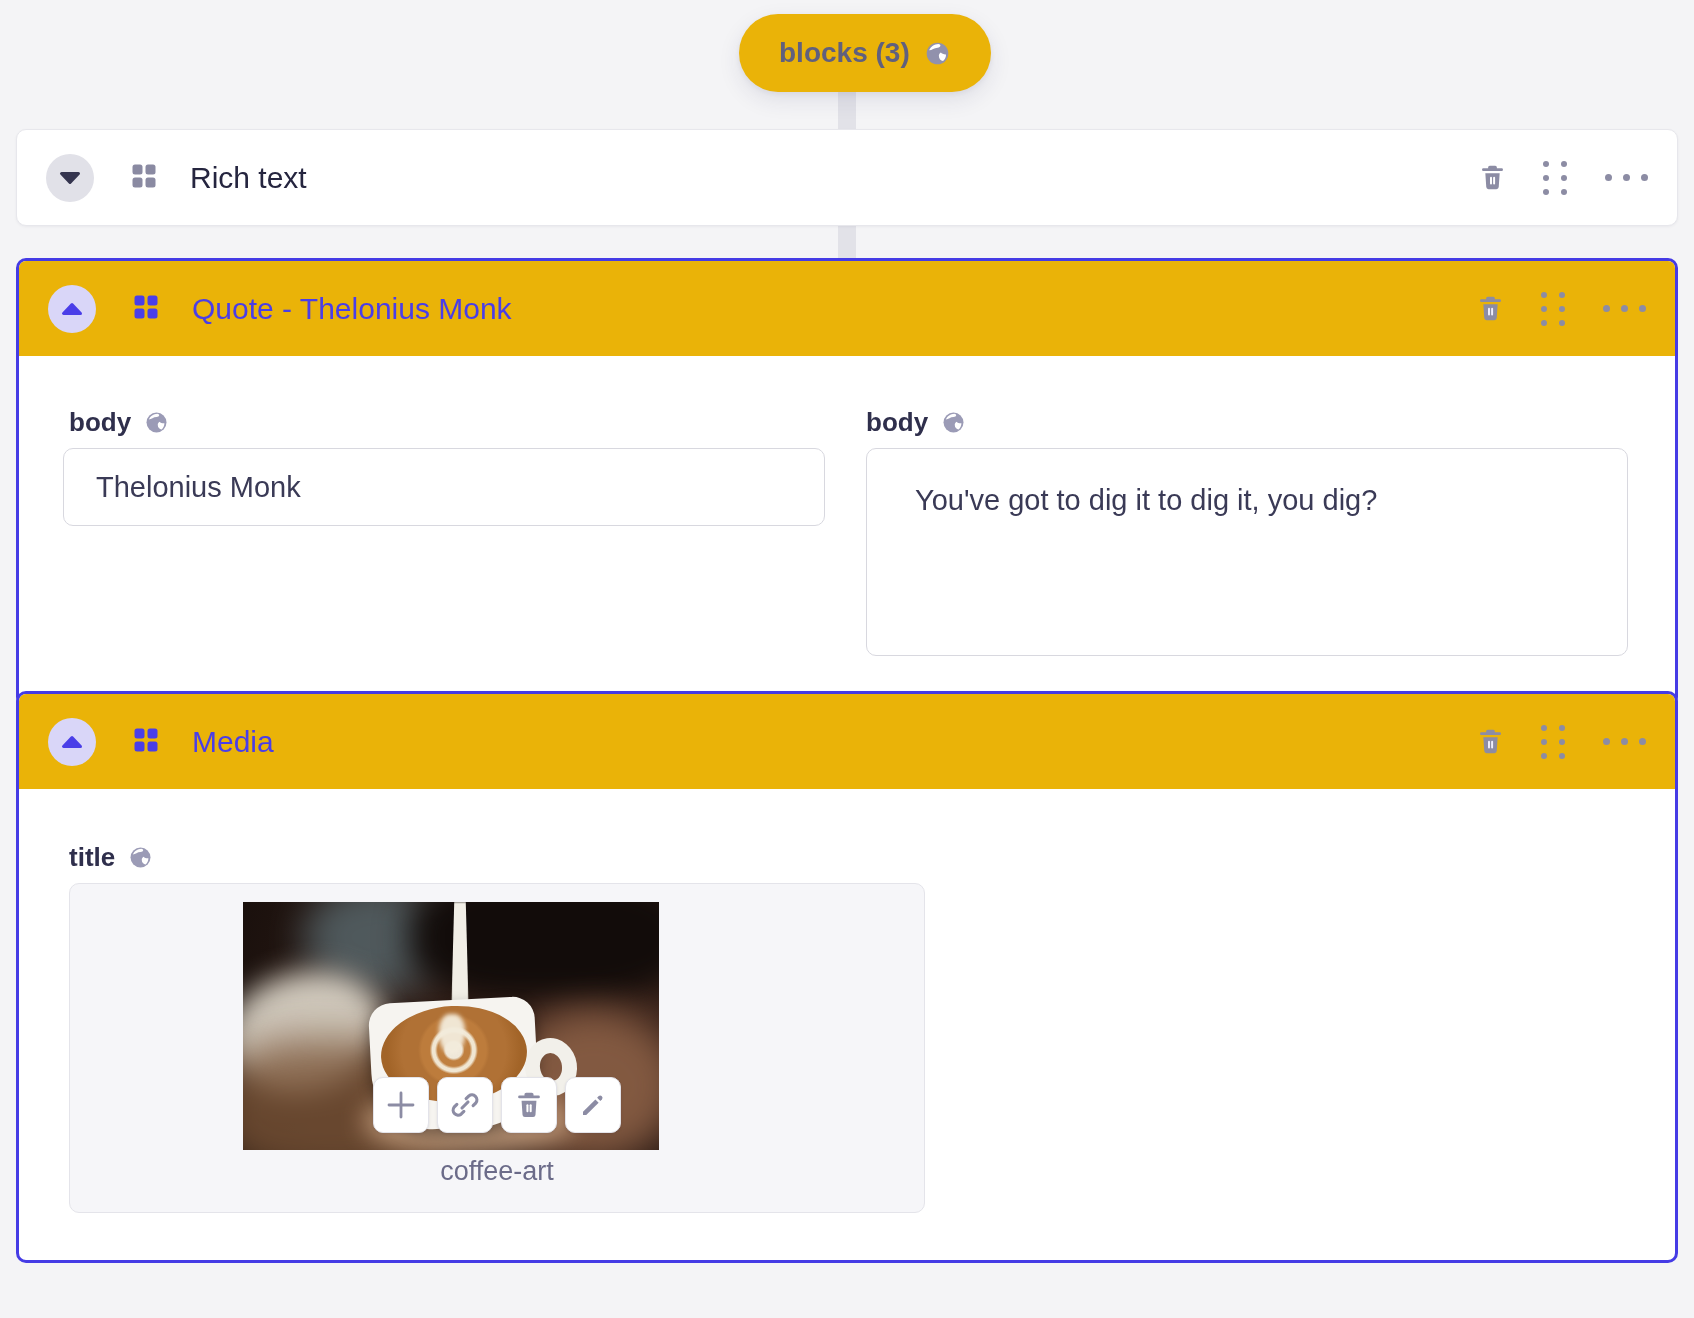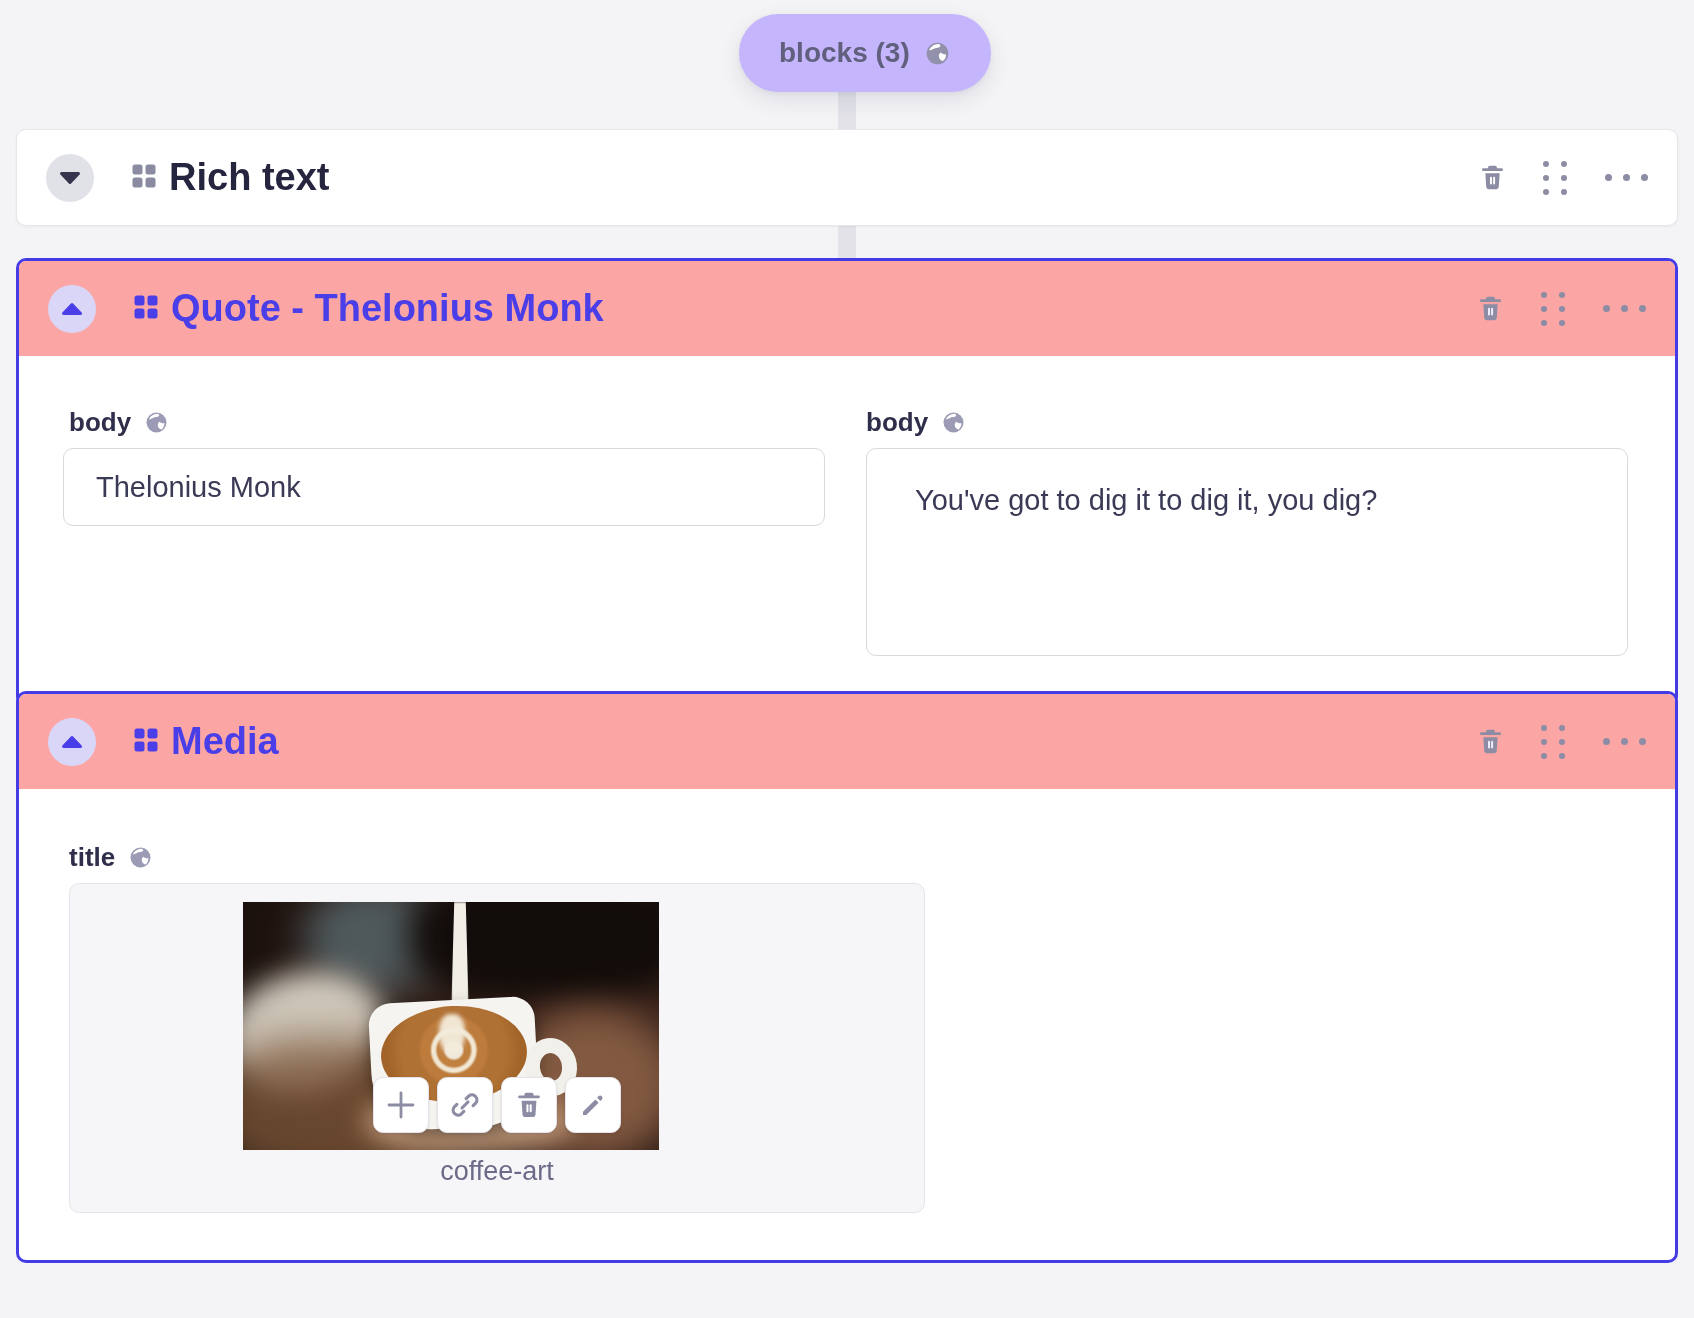--- a/index.html
+++ b/index.html
@@ -8,44 +8,44 @@
     position:relative; width:1694px; height:1318px;
     background:#F4F4F6; overflow:hidden;
     font-family:"Liberation Sans", sans-serif;
   }
   
   .connector { position:absolute; left:838px; top:70px; width:18px; height:672px; background:#E2E2E8; z-index:0; }
 
   
   .pill {
     position:absolute; left:739px; top:14px; height:78px; min-width:216px;
-    background:#c4b5fd; border-radius:39px; z-index:3;
+    background:#eab308; border-radius:39px; z-index:3;
     display:flex; align-items:center; justify-content:center; gap:14px;
     padding:0 40px; box-shadow:0 8px 22px rgba(40,40,90,.10), 0 2px 5px rgba(40,40,90,.06);
   }
   .pill-label { font-size:28px; font-weight:600; color:#60607E; white-space:nowrap; }
 
   
   .block { position:absolute; left:16px; width:1662px; background:#FFFFFF; border-radius:10px; z-index:1; }
   .block.plain { border:1px solid #E7E7EC; box-shadow:0 1px 3px rgba(20,20,60,.05); }
   .block.selected { border:3px solid #453BE5; }
   #block-rich { top:129px; height:97px; }
   #block-quote { top:258px; height:449px; }
   #block-media { top:691px; height:572px; }
 
   .block-header { display:flex; align-items:center; height:95px; padding:0 29px; border-radius:7px 7px 0 0; }
-  .block.selected .block-header { background:#fca5a5; }
+  .block.selected .block-header { background:#eab308; }
 
   .chev-btn { width:48px; height:48px; border-radius:50%; border:none; cursor:pointer;
               display:flex; align-items:center; justify-content:center; flex:0 0 auto; }
   .chev-gray { background:#E1E1E8; }
   .chev-lav  { background:#D9D6F8; }
 
   .grid-icon { margin-left:38px; flex:0 0 auto; display:block; }
-  .block-title { margin-left:13px; font-size:38px; font-weight:700; color:#25253F; white-space:nowrap; }
+  .block-title { margin-left:34px; font-size:30px; font-weight:400; color:#25253F; white-space:nowrap; }
   .block-title.indigo { color:#4A3EE8; }
 
   .header-actions { margin-left:auto; display:flex; align-items:center; gap:38px; }
   .icon-btn { background:none; border:none; cursor:pointer; display:flex; align-items:center; justify-content:center; padding:0; }
 
   .dots-grid { display:grid; grid-template-columns:repeat(2, 6px); grid-template-rows:repeat(3, 6px); gap:8px 12px; }
   .dots-grid i { width:6px; height:6px; border-radius:50%; background:#8C8CA4; }
   .dots-h { display:flex; gap:11px; }
   .dots-h i { width:7px; height:7px; border-radius:50%; background:#8C8CA4; }
 

